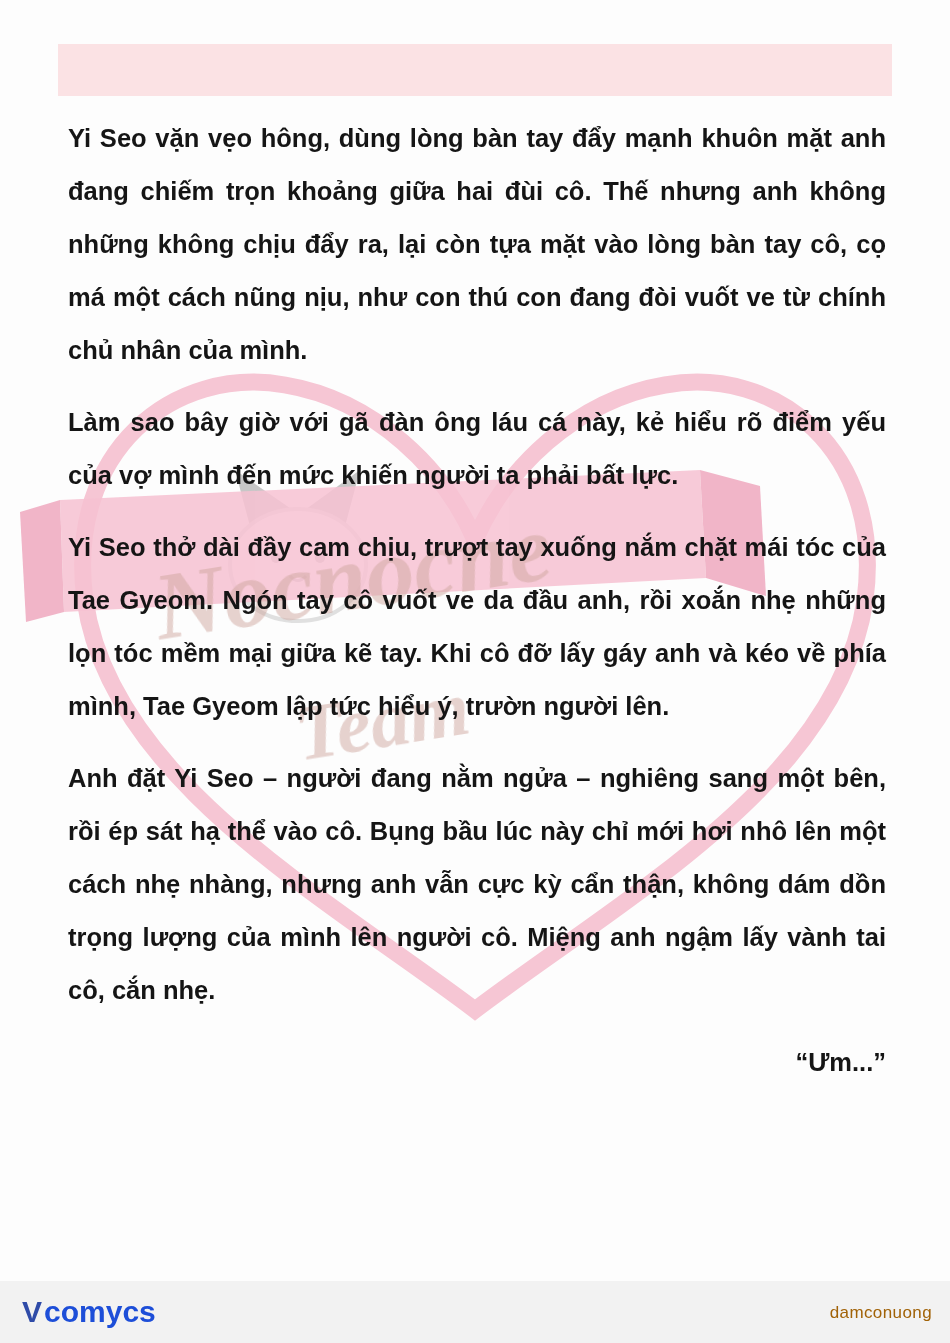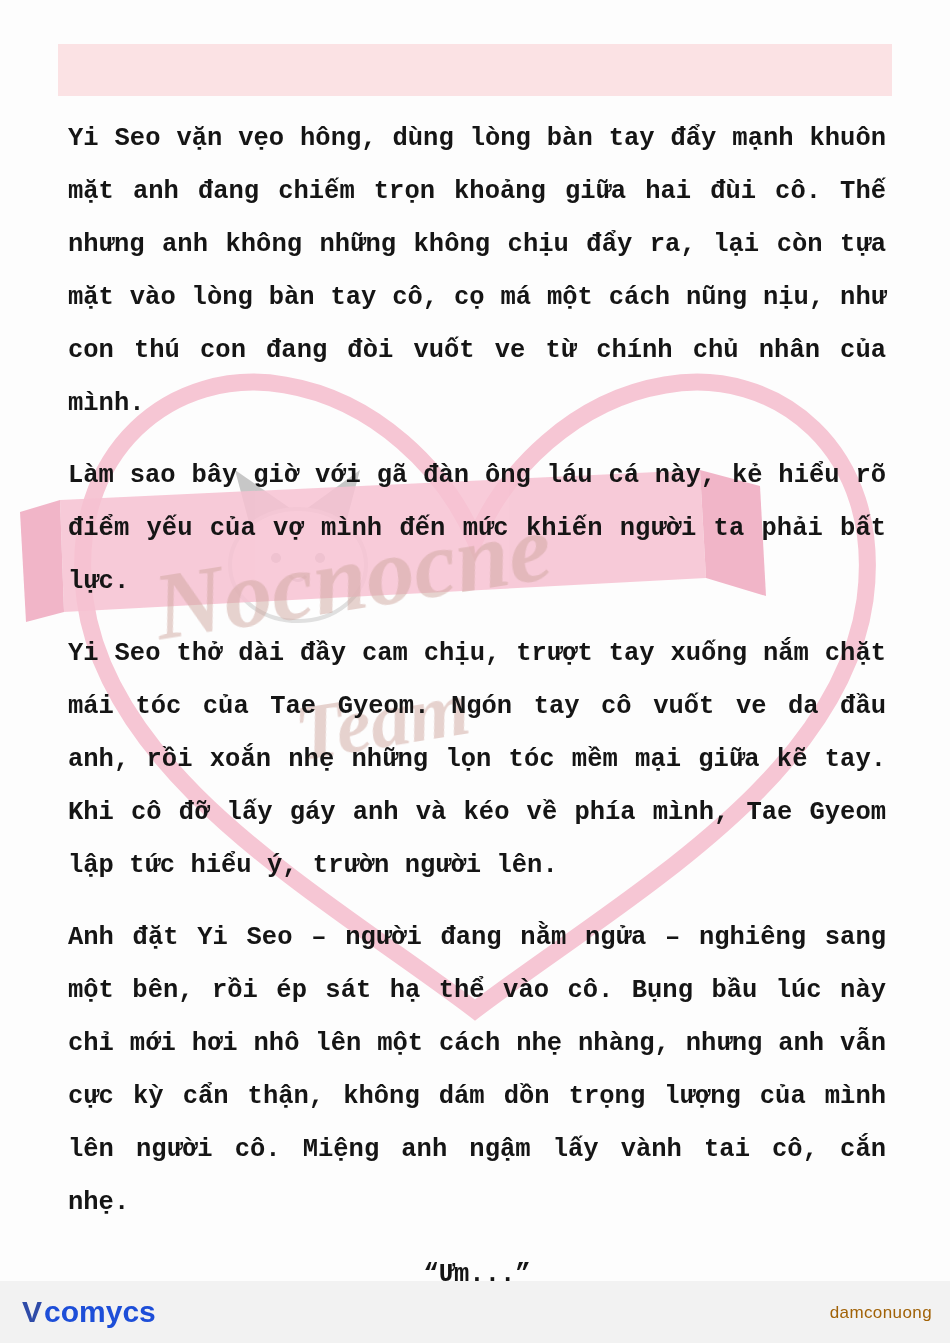--- a/index.html
+++ b/index.html
@@ -56,31 +56,31 @@
 
   
   .content {
     position: absolute;
     left: 68px;
     top: 112px;
     width: 818px;
     z-index: 3;
   }
   .para {
-    font-family: Liberation Mono, monospace;
+    font-family: Liberation Sans, sans-serif;
     font-weight: bold;
     font-size: 25.5px;
     line-height: 53px;
     color: #151515;
     margin: 0 0 19px 0;
     text-align: justify;
     text-justify: inter-word;
   }
   .para.last-left {
-    text-align: center;
+    text-align: right;
   }
 
   
   .footer-left {
     position: absolute;
     left: 22px;
     bottom: 16px;
     z-index: 4;
     display: flex;
     align-items: flex-end;

